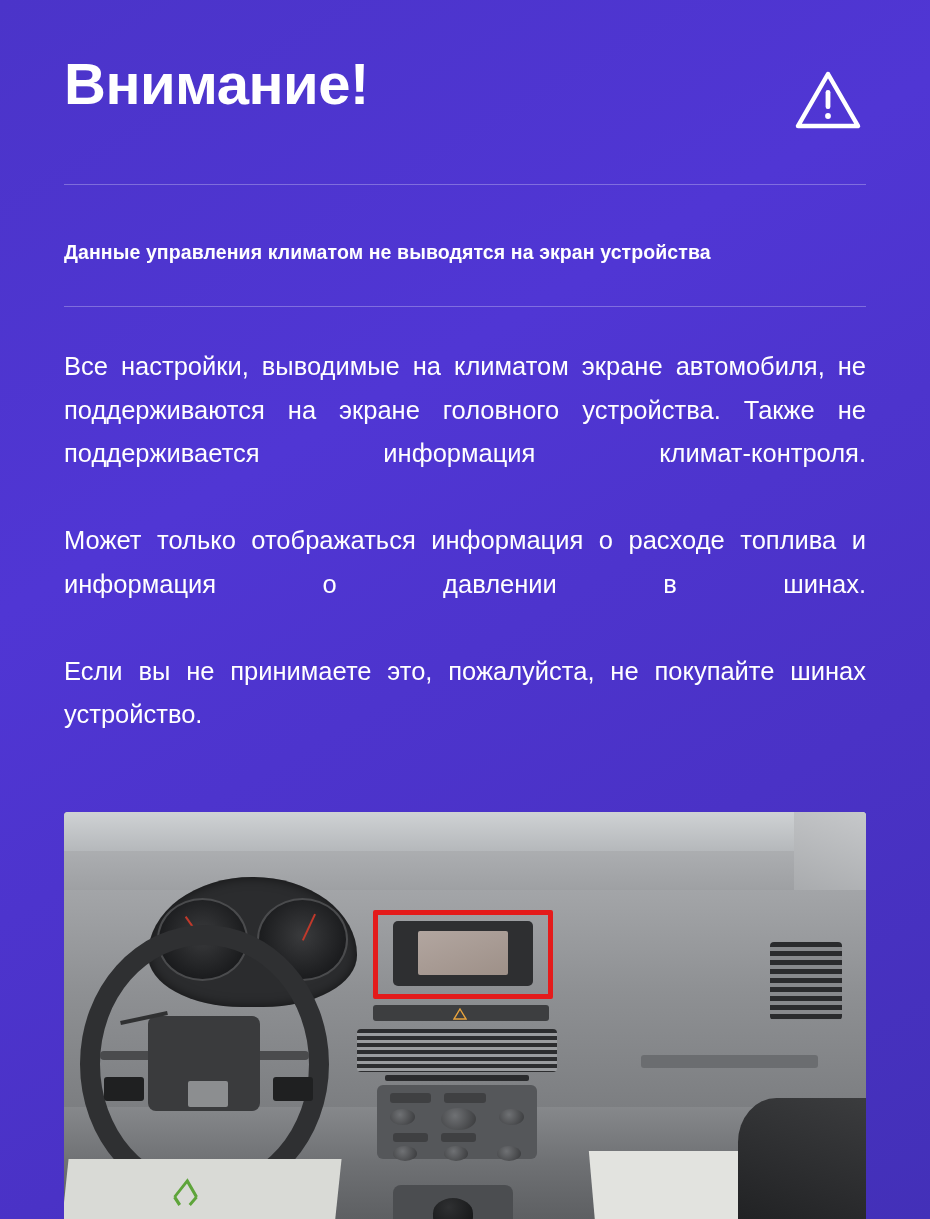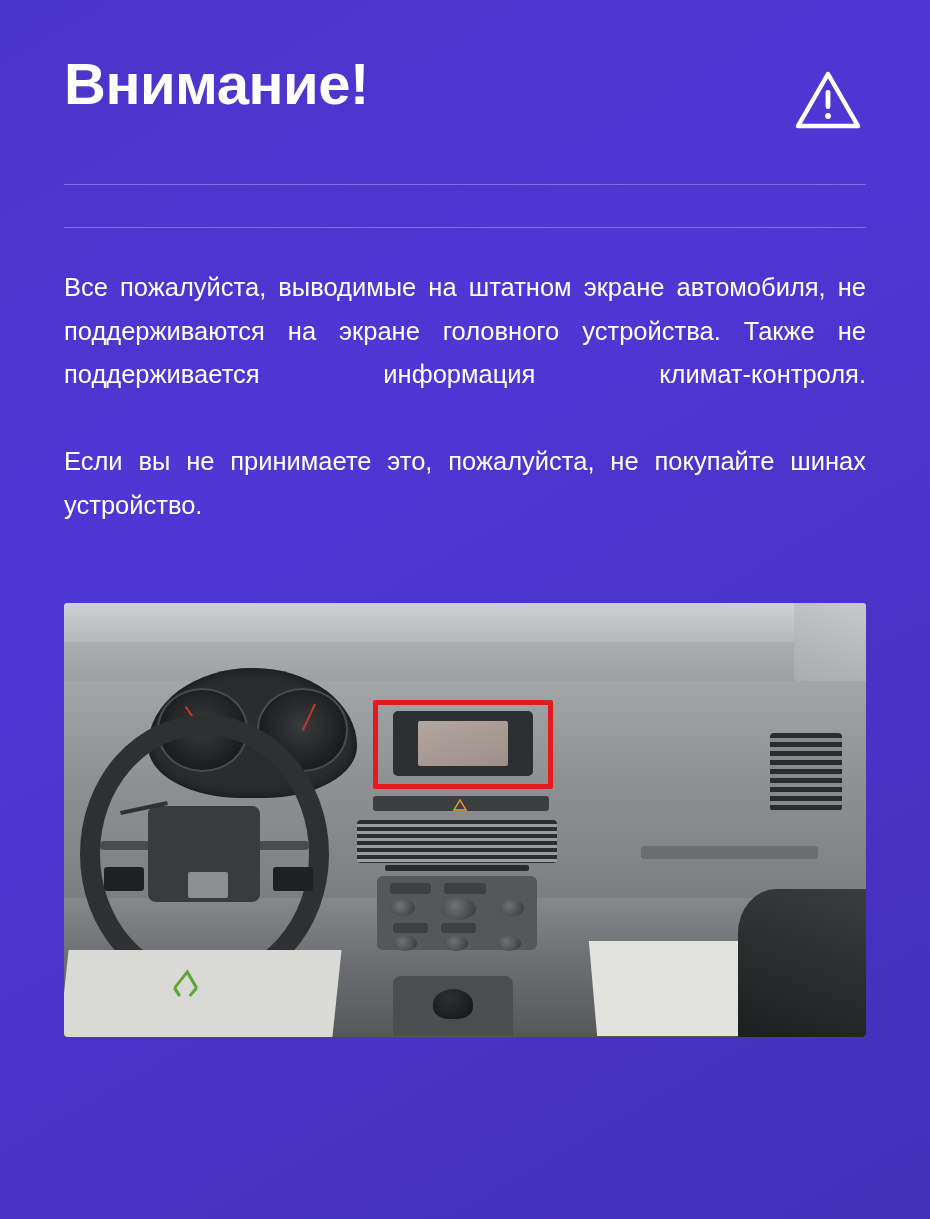--- a/index.html
+++ b/index.html
@@ -352,25 +352,27 @@
       <svg viewBox="0 0 68 62" width="68" height="62" aria-hidden="true">
         <path d="M34 4 L64 56 H4 Z" fill="none" stroke="#ffffff" stroke-width="4.5" stroke-linejoin="round"></path>
         <rect x="31.6" y="20" width="4.8" height="19" rx="2.2" fill="#ffffff"></rect>
         <circle cx="34" cy="46" r="2.9" fill="#ffffff"></circle>
       </svg>
     </span>
   </div>
 
   <div class="divider"></div>
 
+  <div class="subtitle">Данные управления климатом не выводятся на экран устройства</div>
 
   <div class="divider2"></div>
 
   <div class="body-copy">
-    <p class="p1">Все пожалуйста, выводимые на штатном экране автомобиля, не поддерживаются на экране головного устройства. Также не поддерживается информация климат-контроля.</p>
+    <p class="p1">Все настройки, выводимые на климатом экране автомобиля, не поддерживаются на экране головного устройства. Также не поддерживается информация климат-контроля.</p>
+    <p class="p2">Может только отображаться информация о расходе топлива и информация о давлении в шинах.</p>
     <p class="p3">Если вы не принимаете это, пожалуйста, не покупайте шинах устройство.</p>
   </div>
 
   <div class="photo-wrap">
     <div class="photo">
       <div class="dash-top"></div>
       <div class="windshield"></div>
       <div class="a-pillar"></div>
       <div class="dash-main"></div>
       <div class="dash-lower"></div>

